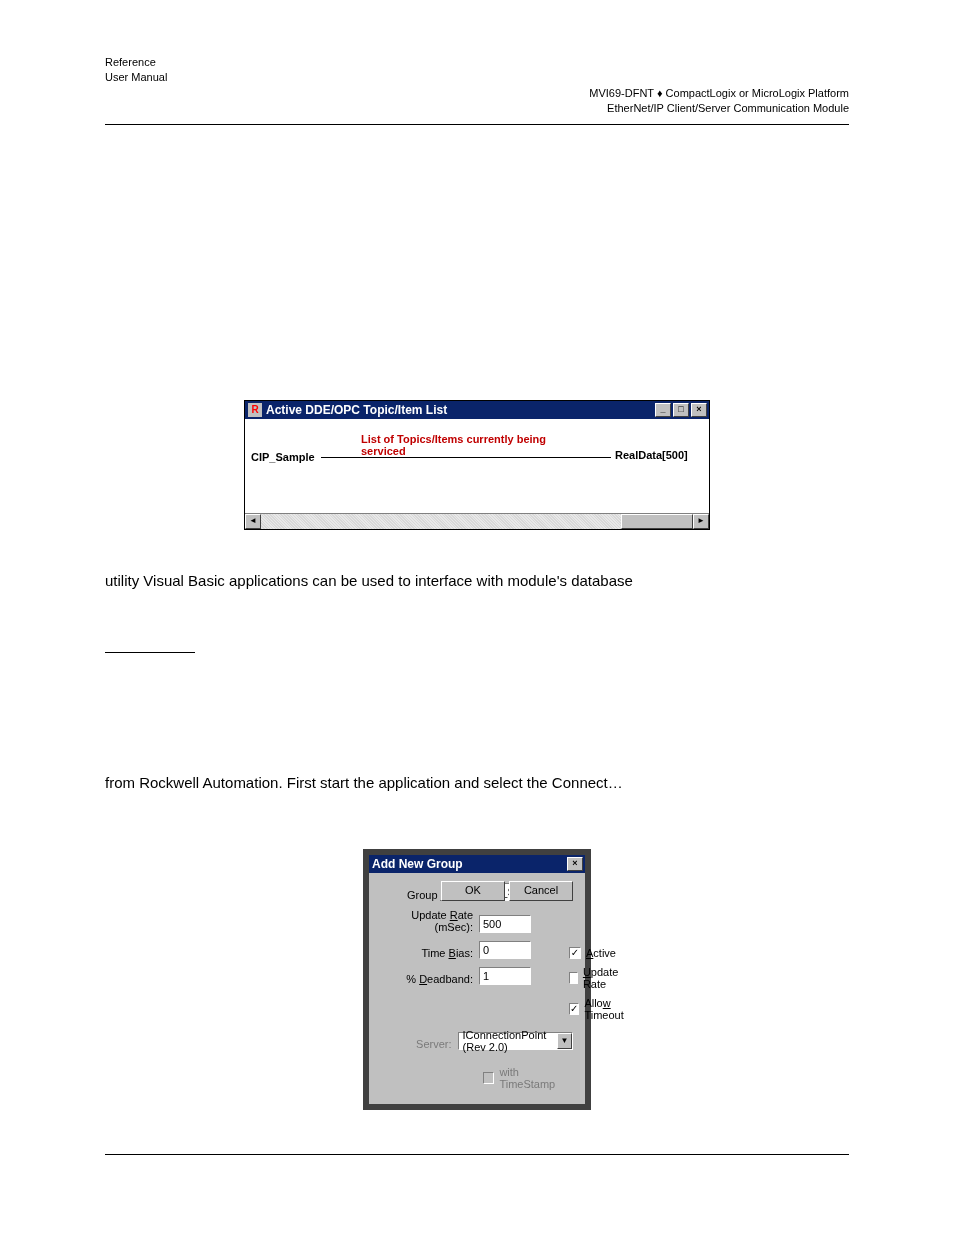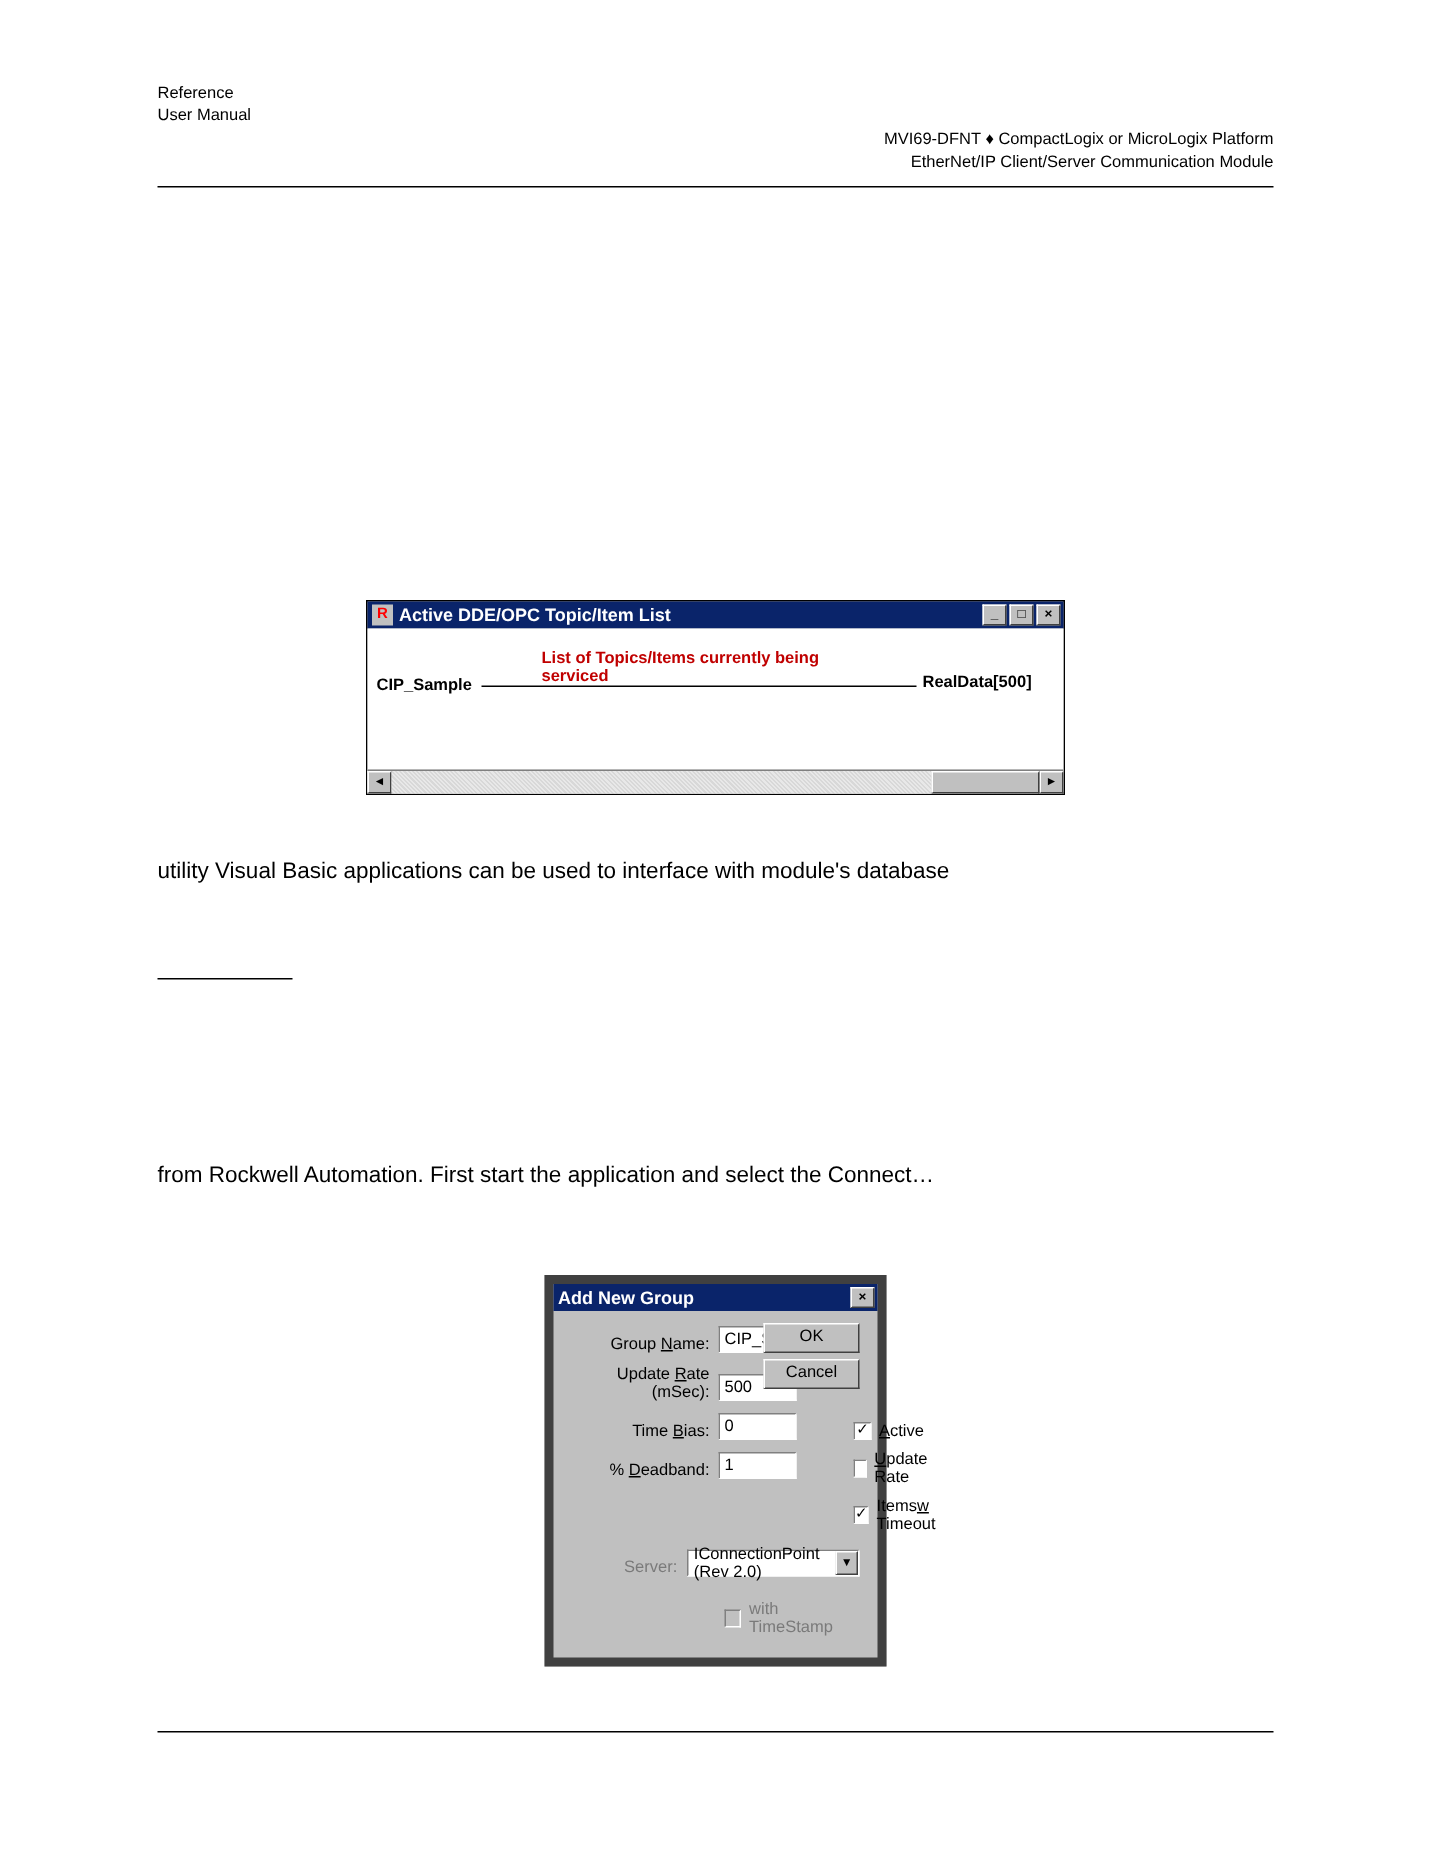--- a/index.html
+++ b/index.html
@@ -180,21 +180,21 @@
     border-bottom-color: #fff;
     background: #fff;
     font-size: 11px;
     padding: 1px 3px;
   }
   .btncol {
     position: absolute;
     right: 12px;
     top: 8px;
     display: flex;
-    flex-direction: column;
+    flex-direction: row;
     gap: 4px;
   }
   .dlgbtn {
     width: 64px; height: 20px;
     background: #c0c0c0;
     border: 1px solid #fff;
     border-right-color: #404040;
     border-bottom-color: #404040;
     font-size: 11px;
     text-align: center;
@@ -335,21 +335,21 @@
         <div class="chk">
           <div class="cbox">✓</div>
           <span><span class="u">A</span><span>ctive</span></span>
         </div>
         <div class="chk">
           <div class="cbox"></div>
           <span><span class="u">U</span><span>pdate Rate</span></span>
         </div>
         <div class="chk">
           <div class="cbox">✓</div>
-          <span><span>Items</span><span class="u">w</span><span> Timeout</span></span>
+          <span><span>Allo</span><span class="u">w</span><span> Timeout</span></span>
         </div>
       </div>
 
       <div class="row" style="margin-top:14px">
         <label class="dim">Server:</label>
         <div class="sel">
           <span>IConnectionPoint (Rev 2.0)</span>
           <div class="dd">▼</div>
         </div>
       </div>

